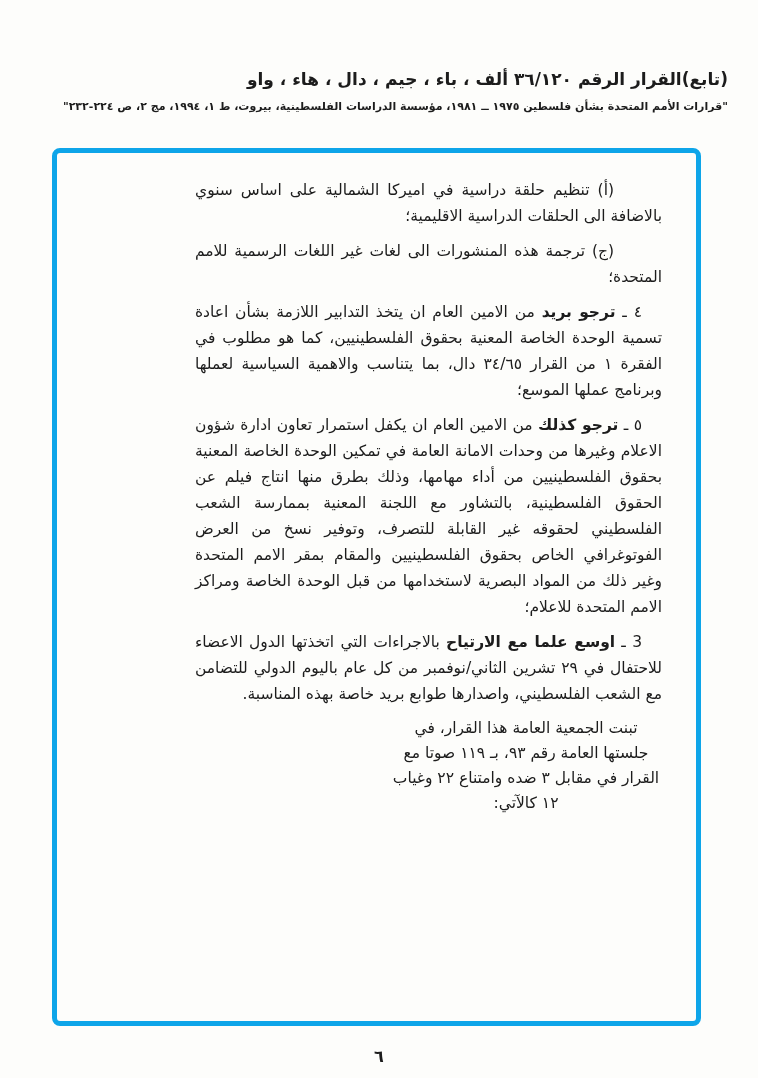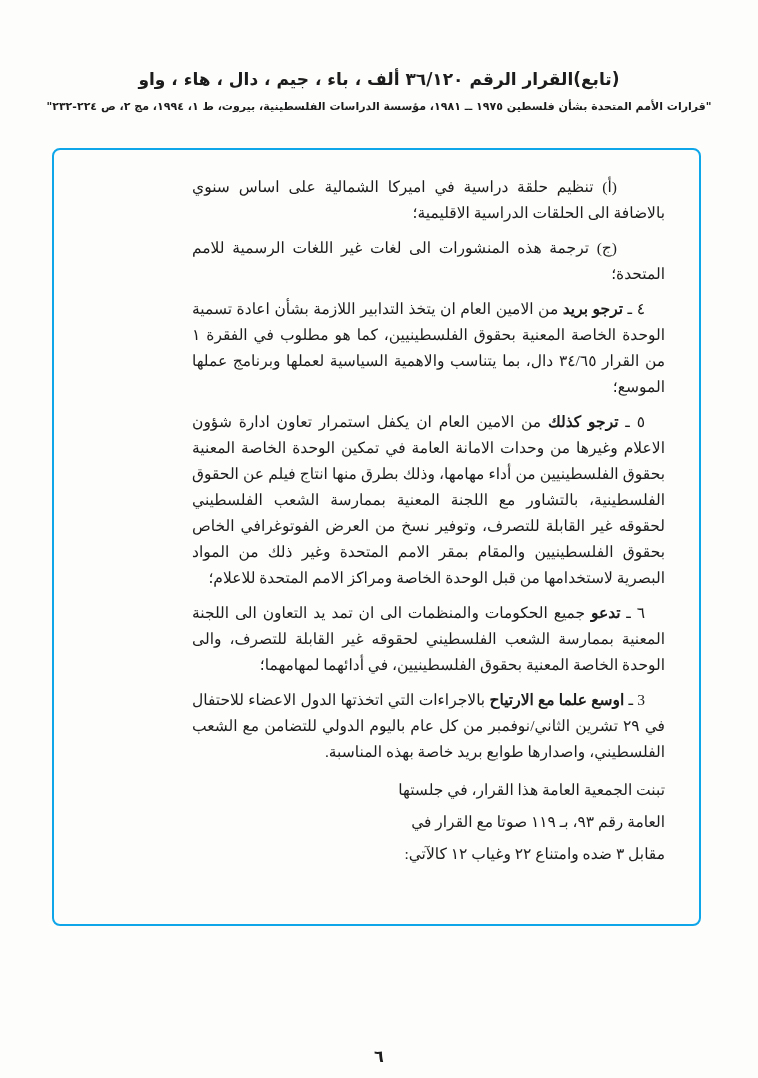--- a/index.html
+++ b/index.html
@@ -14,45 +14,43 @@
     background: #fdfdfb;
     font-family: "DejaVu Sans", sans-serif;
     color: #1c1c1c;
     overflow: hidden;
   }
   .doc-header {
     position: absolute;
     top: 68px;
     left: 30px;
     right: 30px;
-    text-align: center;
   }
   .doc-title {
     font-size: 17px;
     font-weight: bold;
     line-height: 1.4;
   }
   .doc-citation {
     margin-top: 7px;
     font-size: 11px;
     font-weight: bold;
     line-height: 1.4;
     white-space: nowrap;
   }
   .green-frame {
     position: absolute;
     left: 52px;
     top: 148px;
     width: 649px;
-    height: 778px;
-    border: 2px solid #0ea5e9;
+    height: 878px;
+    border: 5px solid #0ea5e9;
     border-radius: 8px;
     box-sizing: border-box;
     background: transparent;
-    font-family: Liberation Serif, serif;
   }
   .body-text {
     padding: 24px 34px 0 138px; 
     font-size: 15.5px;
     line-height: 26px;
     text-align: justify;
   }
   .body-text p {
     margin: 0 0 9px 0;
   }
@@ -61,22 +59,22 @@
   }
   .numbered {
     text-indent: 20px;
   }
   .lead {
     font-weight: bold;
   }
   .adoption {
     width: 272px;
     margin: 3px auto 0 0; 
-    text-align: right;
-    line-height: 32px;
+    text-align: center;
+    line-height: 25px;
   }
   .page-footer {
     position: absolute;
     left: 0;
     right: 0;
     bottom: 12px;
     text-align: center;
   }
   .page-number {
     font-size: 16px;
@@ -98,21 +96,20 @@
 
       <p class="lettered">(أ) تنظيم حلقة دراسية في اميركا الشمالية على اساس سنوي بالاضافة الى الحلقات الدراسية الاقليمية؛</p>
 
 
       <p class="lettered">(ج) ترجمة هذه المنشورات الى لغات غير اللغات الرسمية للامم المتحدة؛</p>
 
       <p class="numbered"><span>٤ ـ </span><span class="lead">ترجو بريد</span><span> من الامين العام ان يتخذ التدابير اللازمة بشأن اعادة تسمية الوحدة الخاصة المعنية بحقوق الفلسطينيين، كما هو مطلوب في الفقرة ١ من القرار ٣٤/٦٥ دال، بما يتناسب والاهمية السياسية لعملها وبرنامج عملها الموسع؛</span></p>
 
       <p class="numbered"><span>٥ ـ </span><span class="lead">ترجو كذلك</span><span> من الامين العام ان يكفل استمرار تعاون ادارة شؤون الاعلام وغيرها من وحدات الامانة العامة في تمكين الوحدة الخاصة المعنية بحقوق الفلسطينيين من أداء مهامها، وذلك بطرق منها انتاج فيلم عن الحقوق الفلسطينية، بالتشاور مع اللجنة المعنية بممارسة الشعب الفلسطيني لحقوقه غير القابلة للتصرف، وتوفير نسخ من العرض الفوتوغرافي الخاص بحقوق الفلسطينيين والمقام بمقر الامم المتحدة وغير ذلك من المواد البصرية لاستخدامها من قبل الوحدة الخاصة ومراكز الامم المتحدة للاعلام؛</span></p>
 
-      <p class="numbered"><span>٦ ـ </span><span class="lead">تدعو</span><span> جميع الحكومات والمنظمات الى ان تمد يد التعاون الى اللجنة المعنية بممارسة الشعب الفلسطيني لحقوقه غير القابلة للتصرف، والى الوحدة الخاصة المعنية بحقوق الفلسطينيين، في أدائهما لمهامهما؛</span></p>
 
       <p class="numbered"><span>3 ـ </span><span class="lead">اوسع علما مع الارتياح</span><span> بالاجراءات التي اتخذتها الدول الاعضاء للاحتفال في ٢٩ تشرين الثاني/نوفمبر من كل عام باليوم الدولي للتضامن مع الشعب الفلسطيني، واصدارها طوابع بريد خاصة بهذه المناسبة.</span></p>
 
       <p class="adoption">تبنت الجمعية العامة هذا القرار، في جلستها العامة رقم ٩٣، بـ ١١٩ صوتا مع القرار في مقابل ٣ ضده وامتناع ٢٢ وغياب ١٢ كالآتي:</p>
 
     </div>
   </div>
 
   <div class="page-footer">
     <span class="page-number">٦</span>

